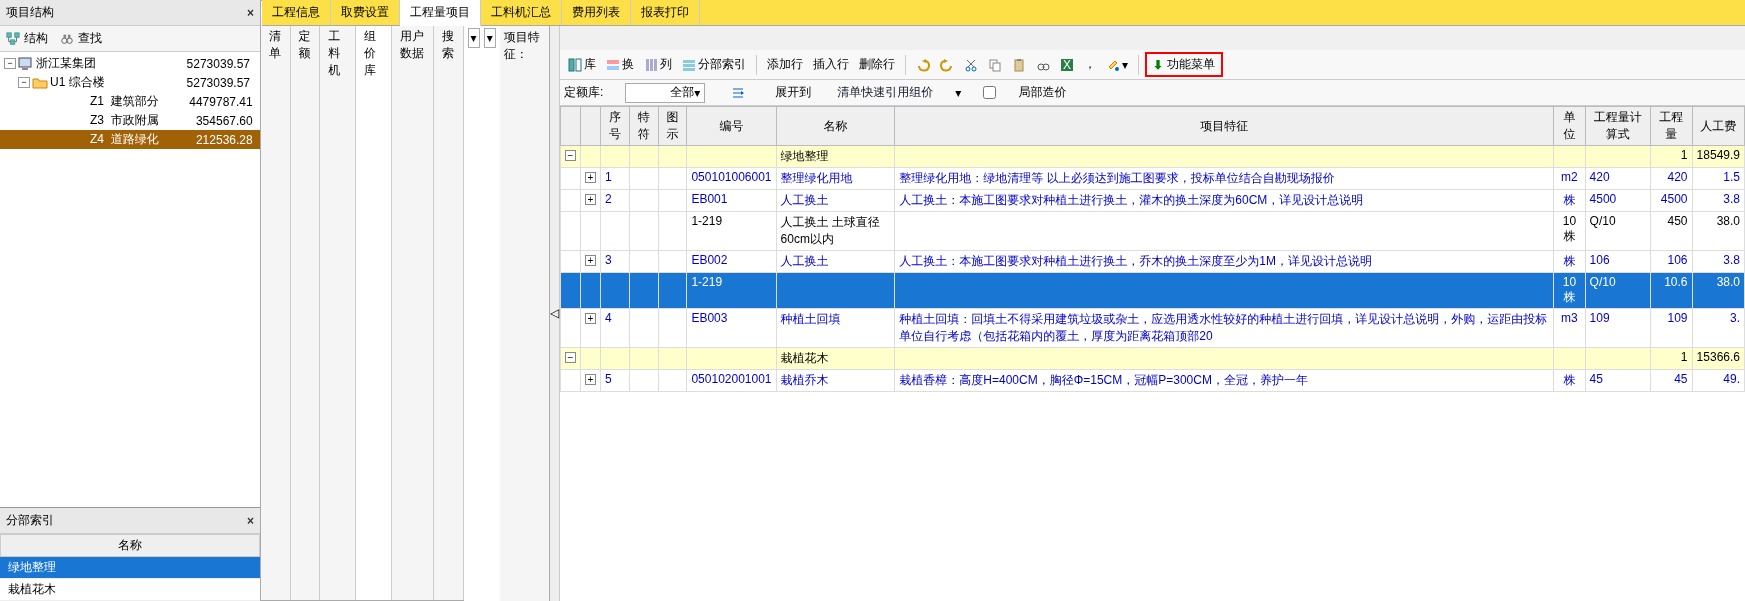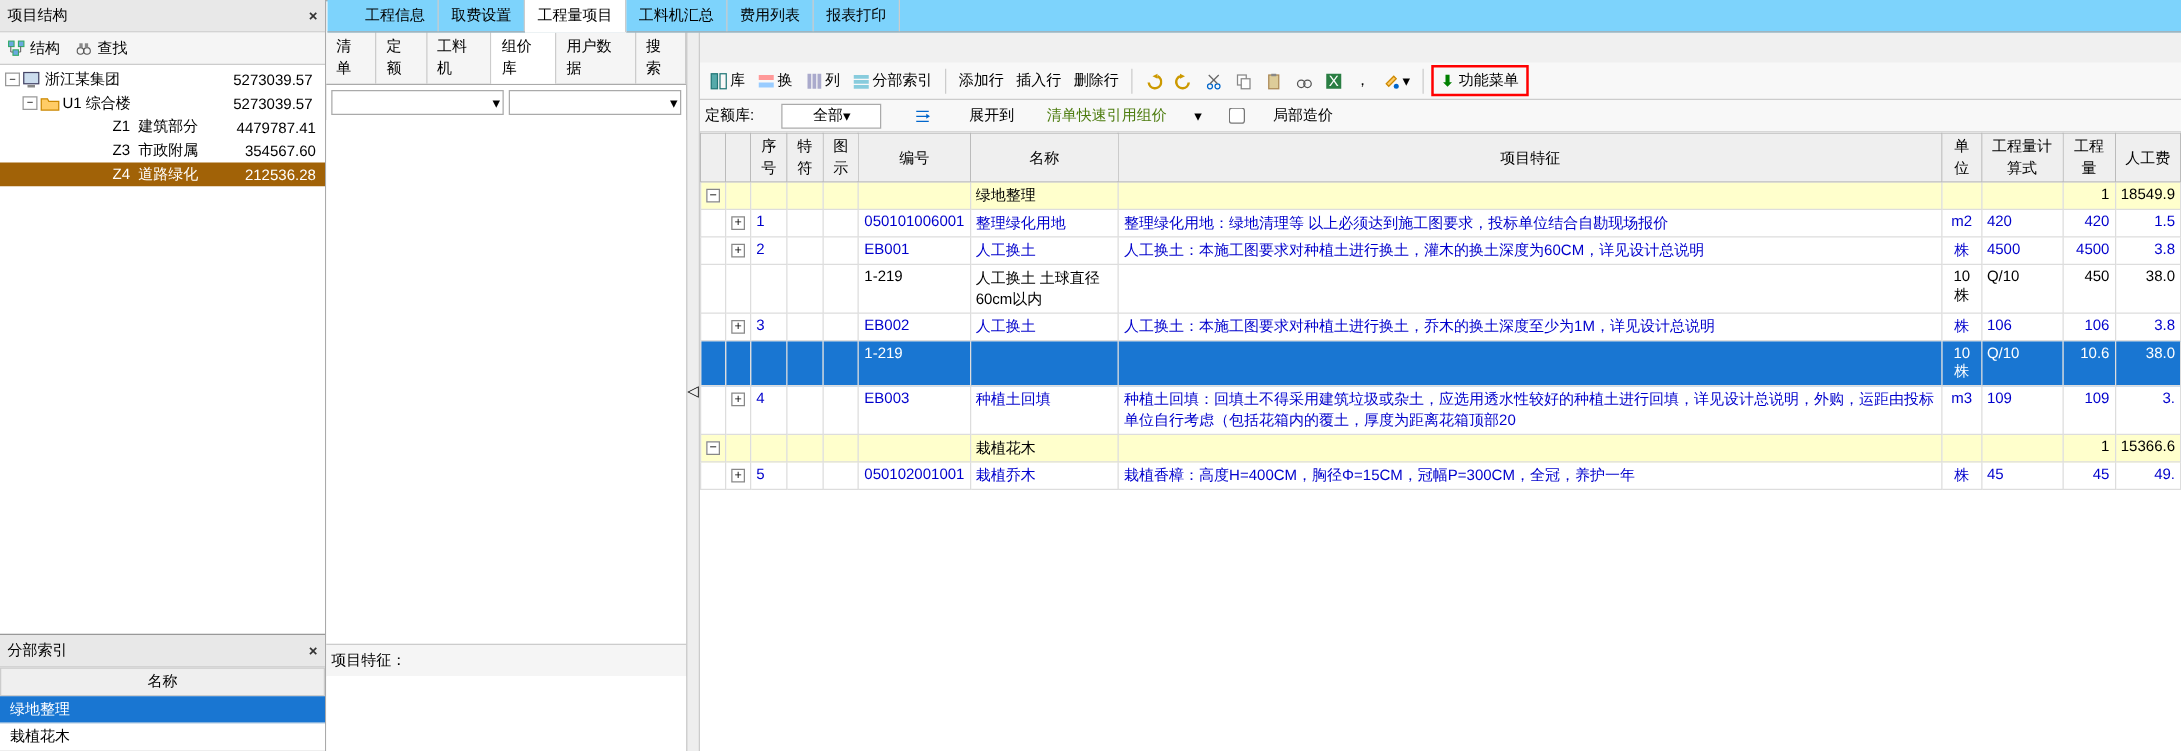--- a/index.html
+++ b/index.html
@@ -17,43 +17,43 @@
 .tree-indent-2 { padding-left: 68px; gap: 20px; }
 .tree-label { flex: 1; }
 .tree-value { text-align: right; padding-right: 6px; min-width: 80px; }
 .expander { width: 12px; text-align: center; display: inline-block; cursor: pointer; border: 1px solid #999; font-size: 9px; line-height: 9px; margin-right: 2px; }
 .tree-icon { width: 16px; height: 14px; display: inline-block; margin-right: 2px; }
 .bottom-panel { border-top: 1px solid #999; }
 .col-header { background: #efefef; border: 1px solid #ccc; text-align: center; padding: 2px; }
 .list-row { padding: 2px 8px; background: #fff; border-bottom: 1px solid #eee; }
 .list-row.sel { background: #1976d2; color: #fff; }
 
-.mid-panel { width: 290px; border-left: 1px solid #aaa; border-right: 1px solid #aaa; display: flex; flex-direction: column; background: #fff; }
+.mid-panel { width: 290px; border-left: 1px solid #aaa; border-right: 1px solid #aaa; display: flex; flex-direction: row; background: #fff; }
 .right-panel { flex: 1; display: flex; flex-direction: column; overflow: hidden; }
 
-.top-tabs { background: #7dd3fc; display: flex; border-bottom: 1px solid #aaa; padding-left: 20px; }
+.top-tabs { background: #fde047; display: flex; border-bottom: 1px solid #aaa; }
 .top-tab { padding: 4px 10px; border-right: 1px solid #ccc; cursor: pointer; }
 .top-tab.active { background: #fff; border-bottom: 1px solid #fff; margin-bottom: -1px; }
 
 .sub-tabs { background: #f5f5f5; display: flex; border-bottom: 1px solid #aaa; }
 .sub-tab { padding: 4px 8px; border-right: 1px solid #ccc; cursor: pointer; }
 .sub-tab.active { background: #fff; }
 
 .dropdown-row { display: flex; gap: 4px; padding: 4px; }
 .combo { flex: 1; height: 20px; border: 1px solid #aaa; background: #fff; }
 
 .toolbar { background: #f8f8f8; display: flex; align-items: center; padding: 2px 4px; gap: 2px; border-bottom: 1px solid #ccc; flex-wrap: nowrap; }
 .tb-sep { width: 1px; height: 20px; background: #ccc; margin: 0 4px; }
 .tb-btn { padding: 2px 4px; cursor: pointer; display: flex; align-items: center; gap: 2px; white-space: nowrap; }
 .func-menu { border: 2px solid red; padding: 2px 6px; display: flex; align-items: center; gap: 4px; }
 .green-arrow { color: green; font-weight: bold; }
 
 .filter-row { background: #f8f8f8; display: flex; align-items: center; padding: 2px 4px; gap: 22px; border-bottom: 1px solid #ccc; }
-.filter-combo { height: 20px; border: 1px solid #aaa; background: #fff; min-width: 80px; padding: 0 4px; display: flex; align-items: center; justify-content: center; }
-.gray-text { color: #4d7c0f; }
+.filter-combo { height: 20px; border: 1px solid #aaa; background: #fff; min-width: 80px; padding: 0 4px; display: flex; align-items: center; justify-content: flex-end; }
+.gray-text { color: #0f172a; }
 input[type=checkbox] { vertical-align: middle; }
 
 .grid-wrap { flex: 1; overflow: auto; background: #fff; position: relative; }
 table.grid { border-collapse: collapse; width: 100%; }
 table.grid th { background: #efefef; border: 1px solid #bbb; padding: 2px 4px; font-weight: normal; text-align: center; position: sticky; top: 0; }
 table.grid td { border: 1px solid #ddd; padding: 2px 4px; vertical-align: top; }
 .group-row td { background: #ffffcc; }
 .blue-text { color: #0000cc; }
 .sel-row td { background: #1976d2 !important; color: #fff !important; }
 .txt-right { text-align: right; }

